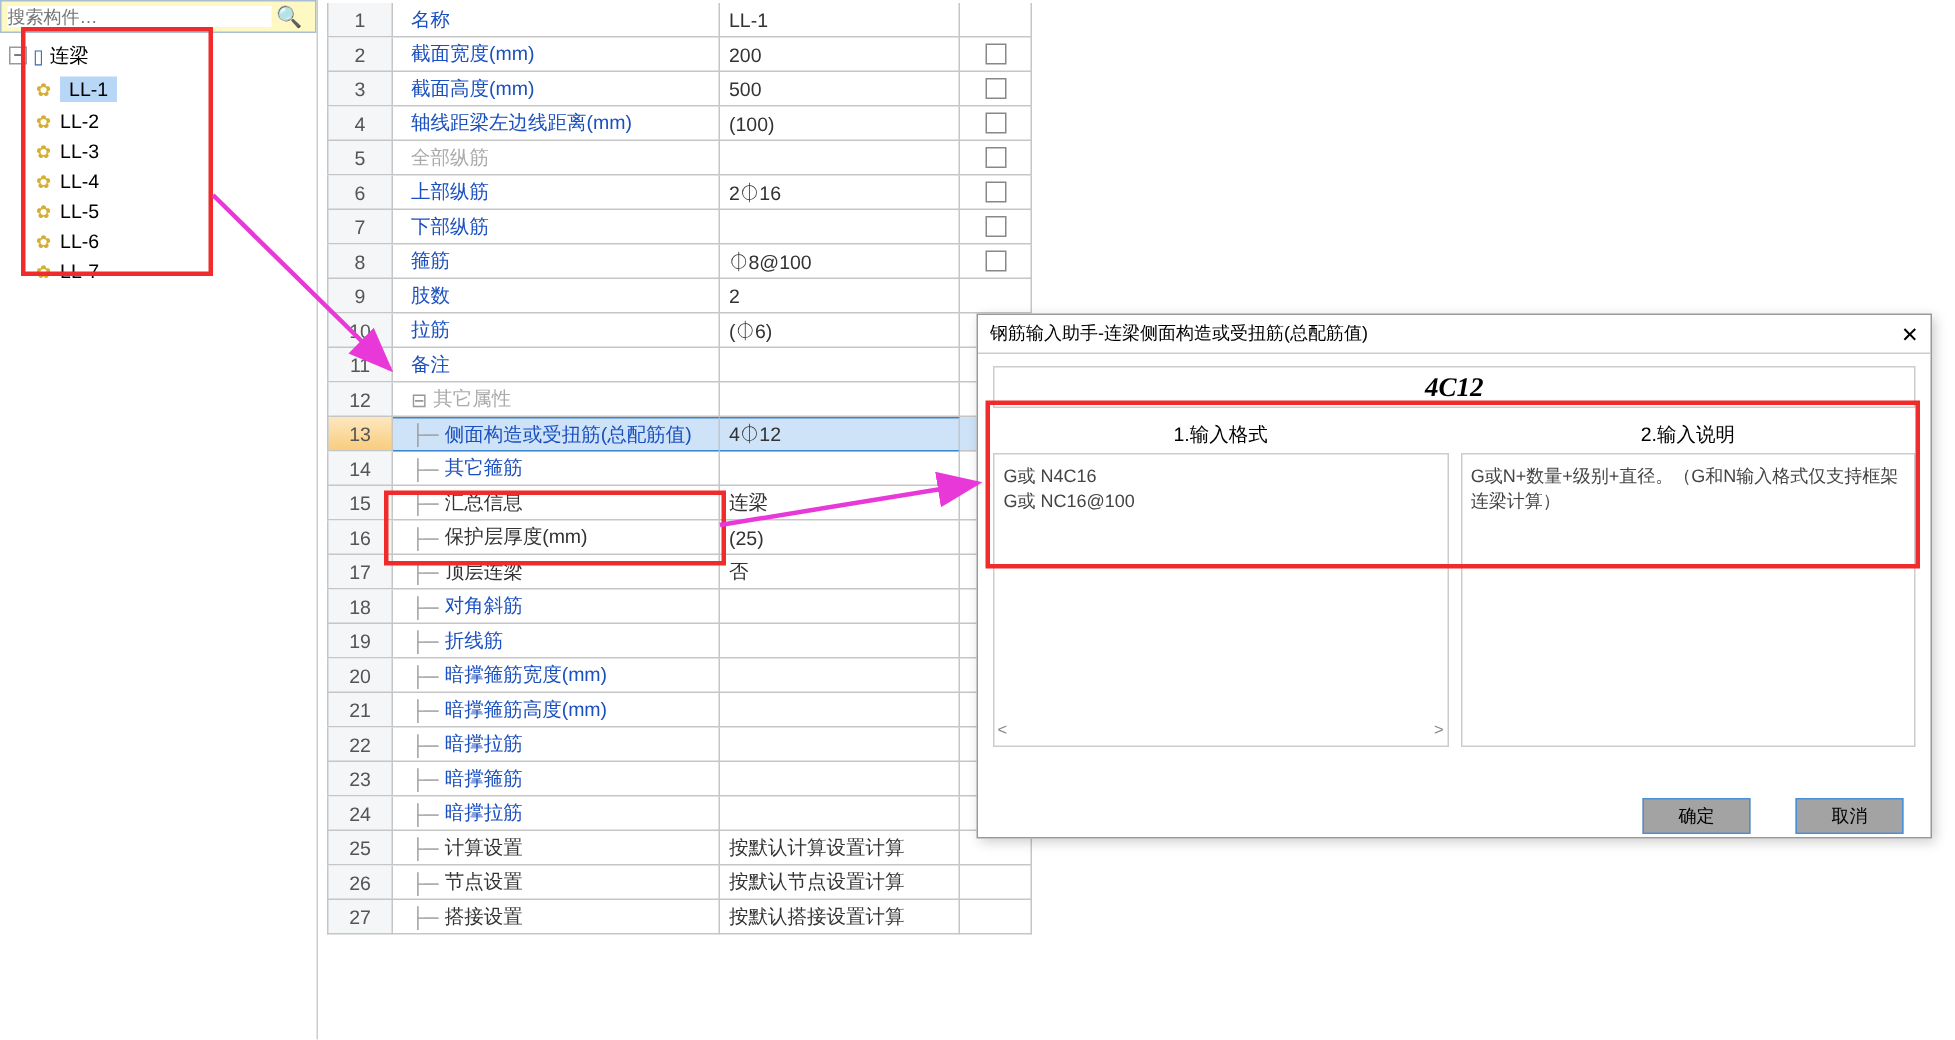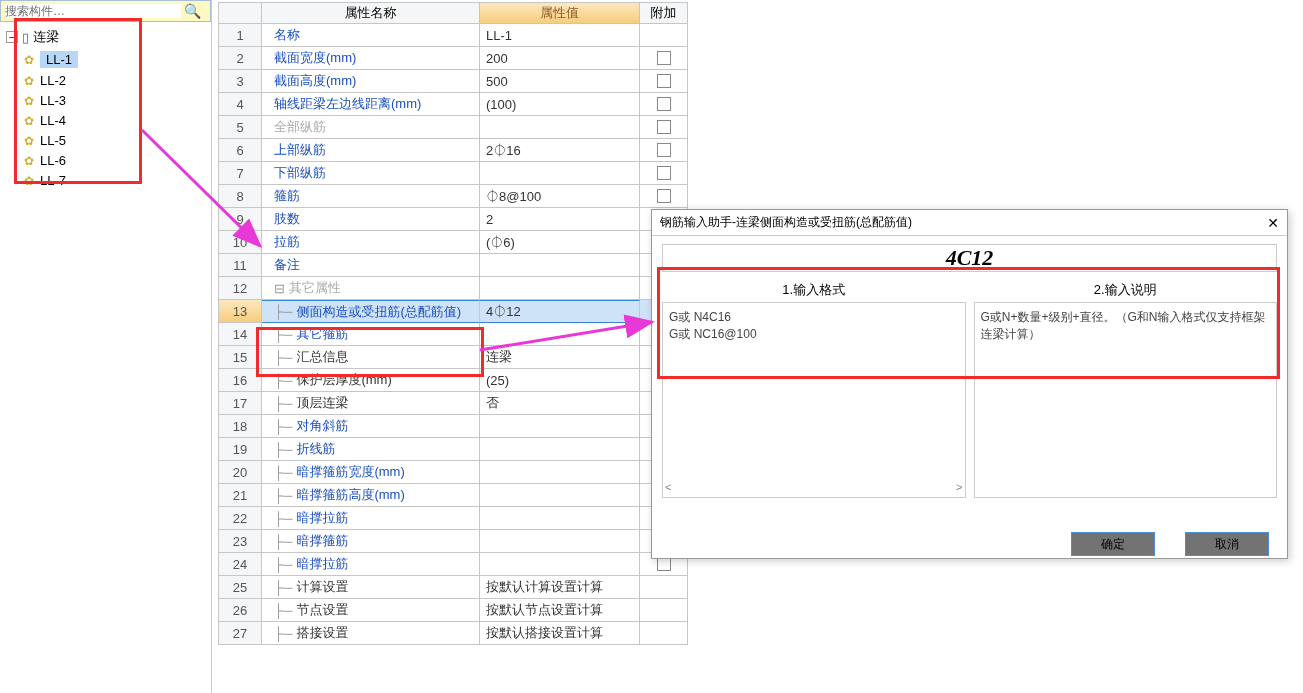--- a/index.html
+++ b/index.html
@@ -41,28 +41,28 @@
 .table-row.selected .td-num { background: linear-gradient(#fde7c0, #f8cd7d); }
 .table-row.selected .td-name, .table-row.selected .td-value { border-top: 1px solid #3a86d1; border-bottom: 1px solid #3a86d1; }
 
 .red-box-rows { position: absolute; left: 256px; top: 327px; width: 228px; height: 50px; border: 3px solid #ef2b2b; pointer-events: none; z-index: 5; }
 
 .dialog { position: absolute; left: 651px; top: 209px; width: 637px; height: 350px; background: #fff; border: 1px solid #999; box-shadow: 2px 2px 8px rgba(0,0,0,0.2); }
 .dialog-title { height: 26px; border-bottom: 1px solid #ccc; display: flex; align-items: center; padding: 0 8px; }
 .dialog-title span:first-child { flex: 1; font-size: 12px; }
 .dialog-title .close { font-size: 14px; cursor: pointer; }
 .dialog-body { padding: 8px 10px; height: 292px; }
-.dialog-preview { height: 28px; border: 1px solid #ccc; display: flex; align-items: center; justify-content: center; font-weight: bold; font-style: italic; font-family: serif; font-size: 22px; margin-bottom: 6px; overflow: hidden; }
+.dialog-preview { height: 28px; border: 1px solid #ccc; display: flex; align-items: center; justify-content: center; font-weight: bold; font-style: italic; font-family: serif; font-size: 18px; margin-bottom: 6px; overflow: hidden; }
 .dialog-cols { display: flex; gap: 8px; }
 .dialog-col { flex: 1; }
 .dialog-col-header { height: 24px; text-align: center; padding-top: 3px; }
 .dialog-col-body { height: 196px; border: 1px solid #ccc; padding: 6px; font-size: 12px; color: #444; overflow: hidden; position: relative; }
 .dialog-col-body .sc { position: absolute; bottom: 2px; left: 2px; right: 2px; height: 14px; display: flex; justify-content: space-between; color: #888; font-size: 11px; }
 .dialog-footer { height: 32px; display: flex; justify-content: flex-end; align-items: center; gap: 30px; padding: 0 18px; }
-.dialog-footer button { width: 84px; height: 24px; border: 1px solid #4a90d6; background: #737373; font-size: 12px; cursor: pointer; }
+.dialog-footer button { width: 72px; height: 24px; border: 1px solid #4a90d6; background: #a3a3a3; font-size: 12px; cursor: pointer; }
 
 .red-box-dialog { position: absolute; left: 657px; top: 267px; width: 623px; height: 112px; border: 3px solid #ef2b2b; pointer-events: none; z-index: 20; }
 
 .arrow-svg { position: absolute; pointer-events: none; z-index: 10; }
 </style>
 </head>
 <body>
 
 <div class="sidebar">
   <div class="search-bar">
@@ -103,26 +103,20 @@
       <div class="tree-item">
           <span class="gear-icon">✿</span>
           <span>LL-7</span>
         </div>
     </div>
   </div>
 </div>
 <div class="red-box-tree"></div>
 
 <div class="table-wrap">
-  <div class="table-header">
-    <div class="td-num"></div>
-    <div class="td-name">属性名称</div>
-    <div class="td-value">属性值</div>
-    <div class="td-extra">附加</div>
-  </div>
   <div id="table-body">
       <div class="table-row">
         <div class="td-num">1</div>
         <div class="td-name">
           <span>名称</span>
         </div>
         <div class="td-value">LL-1</div>
         <div class="td-extra"></div>
       </div>
       <div class="table-row">

